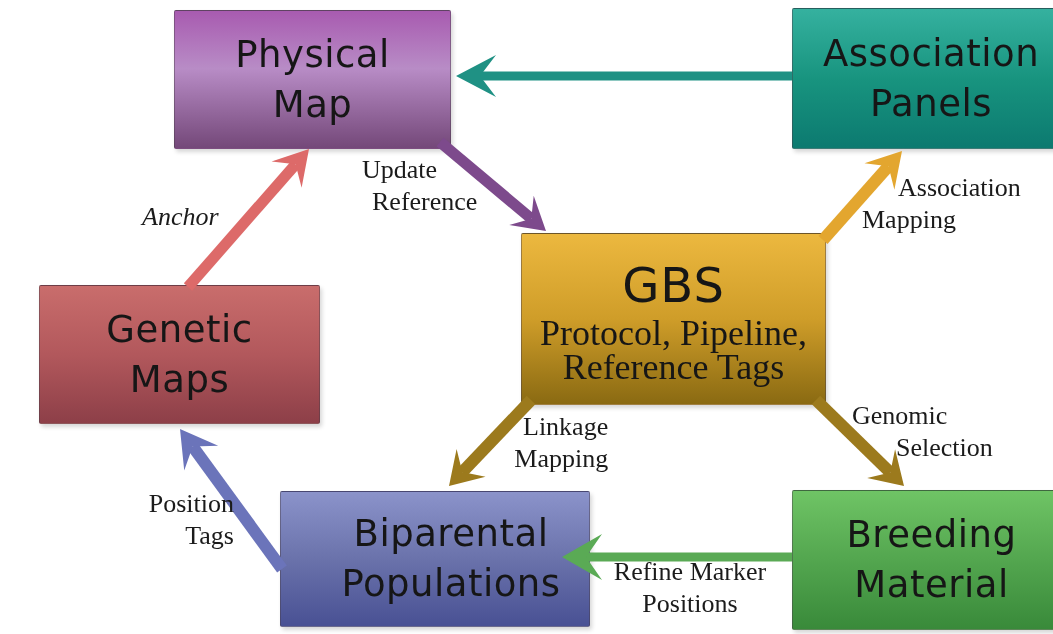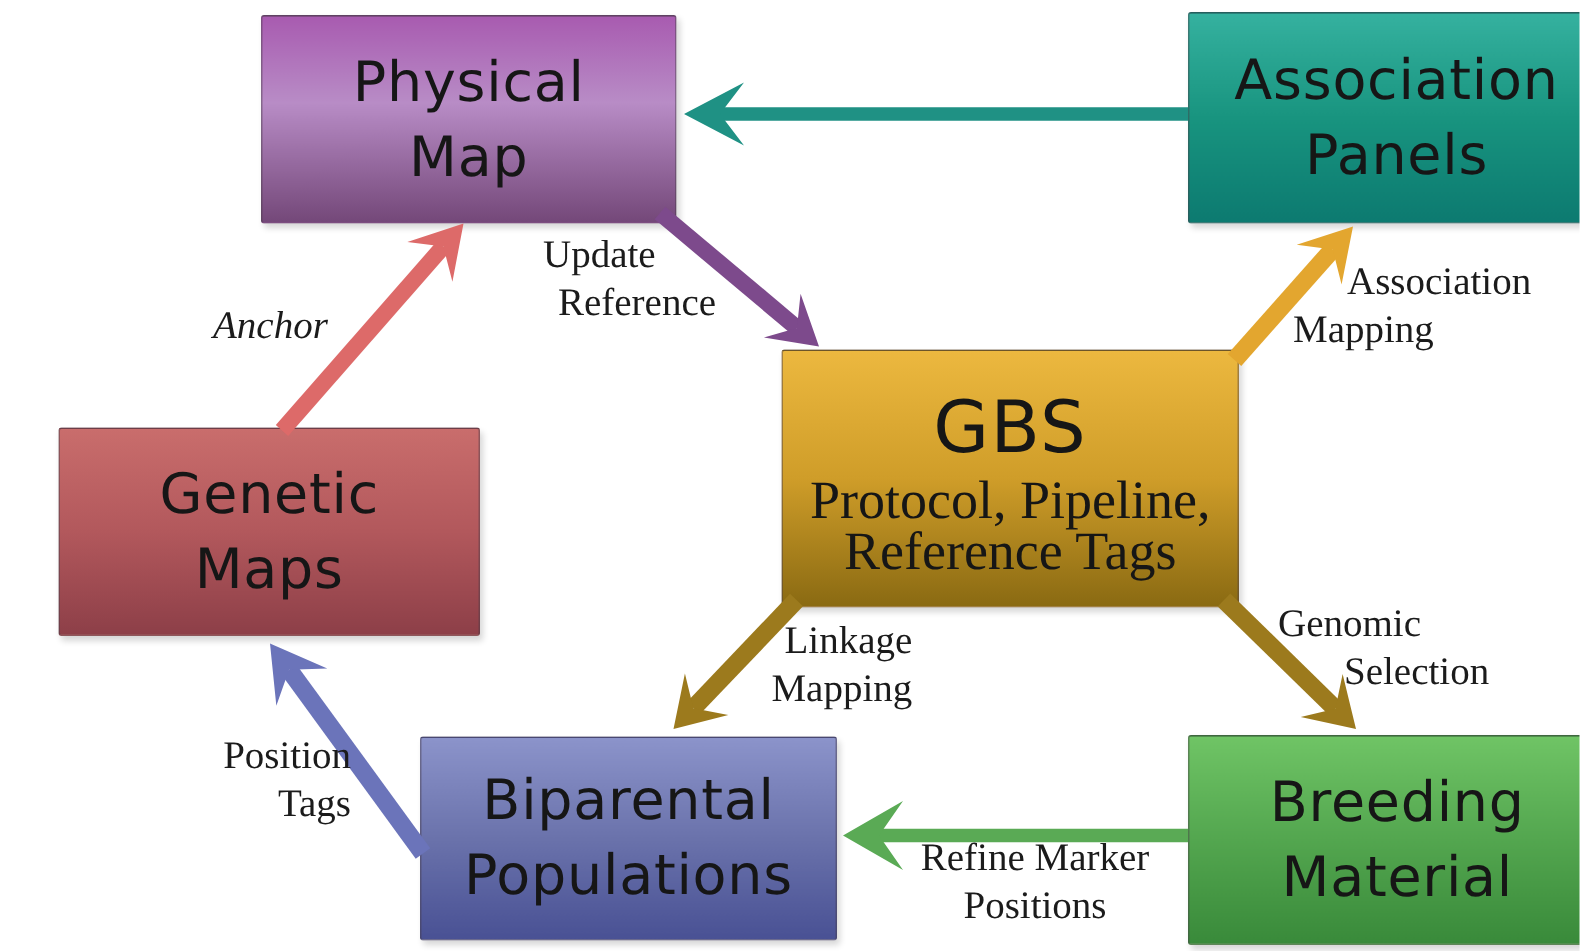--- a/index.html
+++ b/index.html
@@ -9,21 +9,21 @@
 
   .node{position:absolute;display:flex;flex-direction:column;align-items:center;justify-content:center;
         border:1px solid rgba(70,60,70,.45);border-radius:2px;
         box-shadow:2px 3px 4px rgba(0,0,0,.16);z-index:1;color:#161616;text-align:center;}
   .nline{display:block;font-size:37px;line-height:50px;letter-spacing:.5px;}
 
   #node-physical-map{left:150px;top:10px;width:275px;height:137px;}
   #node-association-panels{left:768px;top:8px;width:276px;height:139px;}
   #node-gbs{left:497px;top:233px;width:303px;height:170px;}
   #node-genetic-maps{left:15px;top:285px;width:279px;height:137px;}
-  #node-biparental-populations{left:256px;top:491px;width:276px;height:134px;}
+  #node-biparental-populations{left:256px;top:491px;width:276px;height:134px;padding-left:32px;}
   #node-breeding-material{left:768px;top:490px;width:277px;height:138px;}
 
   .gbs-title{display:block;font-size:48px;line-height:62px;letter-spacing:1px;}
   .gbs-sub{display:block;font-family:"Liberation Serif",serif;font-size:36px;line-height:34px;}
 
   .lbl{position:absolute;z-index:3;font-family:"Liberation Serif",serif;font-size:26px;
        line-height:32px;color:#1b1b1b;white-space:nowrap;}
   .lbl span{display:block;}
   #lbl-update-reference{left:338px;top:154px;}
   #lbl-update-reference .l2{margin-left:10px;}

